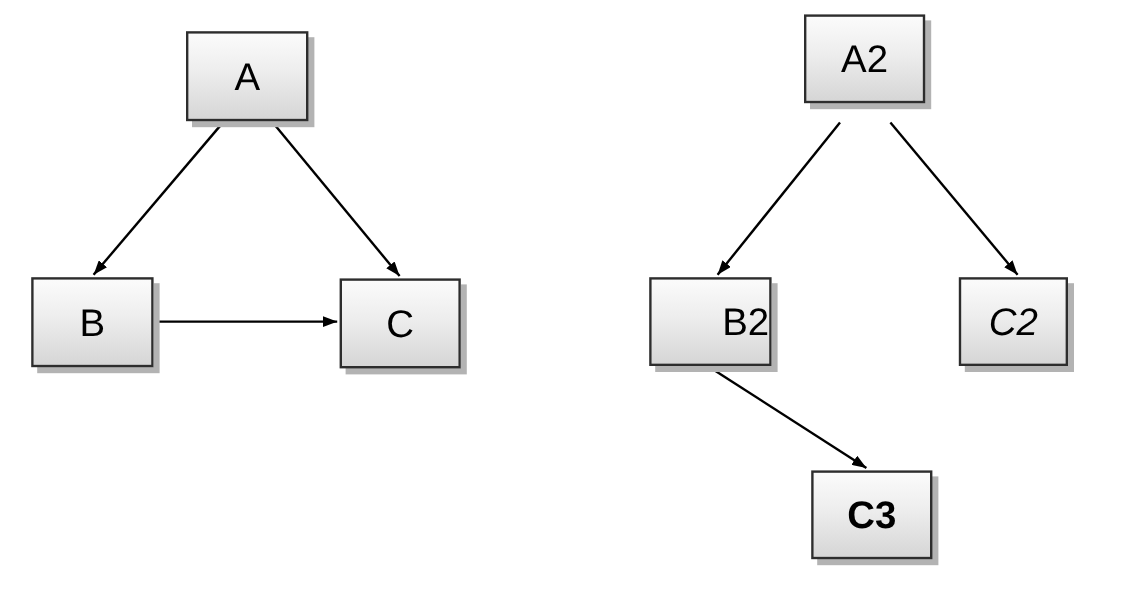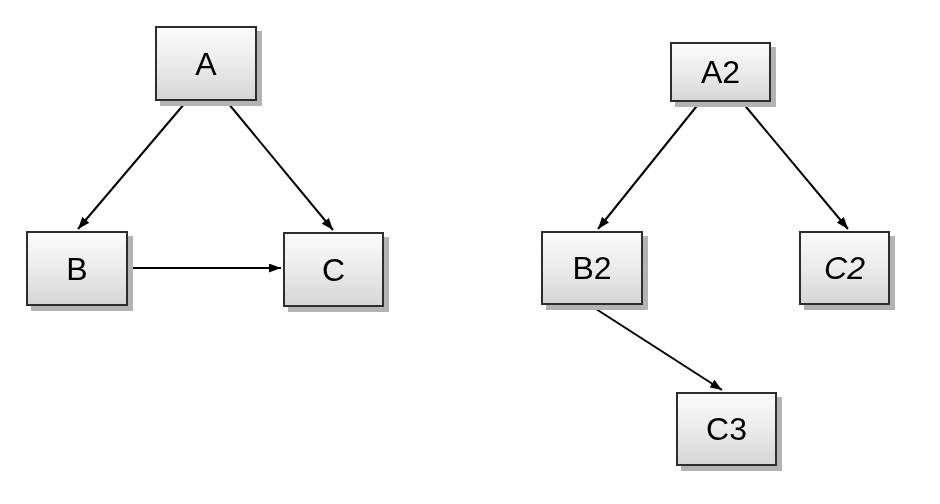--- a/index.html
+++ b/index.html
@@ -65,26 +65,26 @@
   <div id="nodes-layer">
       <div class="node" style="left: 155px; top: 26px; width: 102px; height: 75px;">
         <span class="node-label">A</span>
       </div>
       <div class="node" style="left: 26px; top: 231px; width: 102px; height: 75px;">
         <span class="node-label">B</span>
       </div>
       <div class="node" style="left: 283px; top: 232px; width: 101px; height: 75px;">
         <span class="node-label">C</span>
       </div>
-      <div class="node" style="left: 670px; top: 42px; width: 101px; height: 60px;">
+      <div class="node" style="left: 670px; top: 12px; width: 101px; height: 74px;">
         <span class="node-label">A2</span>
       </div>
-      <div class="node" style="left: 541px; top: 231px; width: 102px; height: 74px;">
+      <div class="node" style="left: 541px; top: 231px; width: 102px; height: 74px; justify-content: flex-end;">
         <span class="node-label">B2</span>
       </div>
       <div class="node" style="left: 799px; top: 231px; width: 91px; height: 74px; font-style: italic;">
         <span class="node-label">C2</span>
       </div>
-      <div class="node" style="left: 676px; top: 392px; width: 101px; height: 74px;">
+      <div class="node" style="left: 676px; top: 392px; width: 101px; height: 74px; font-weight: bold;">
         <span class="node-label">C3</span>
       </div>
     </div>
 </div>
 
 </body></html>

